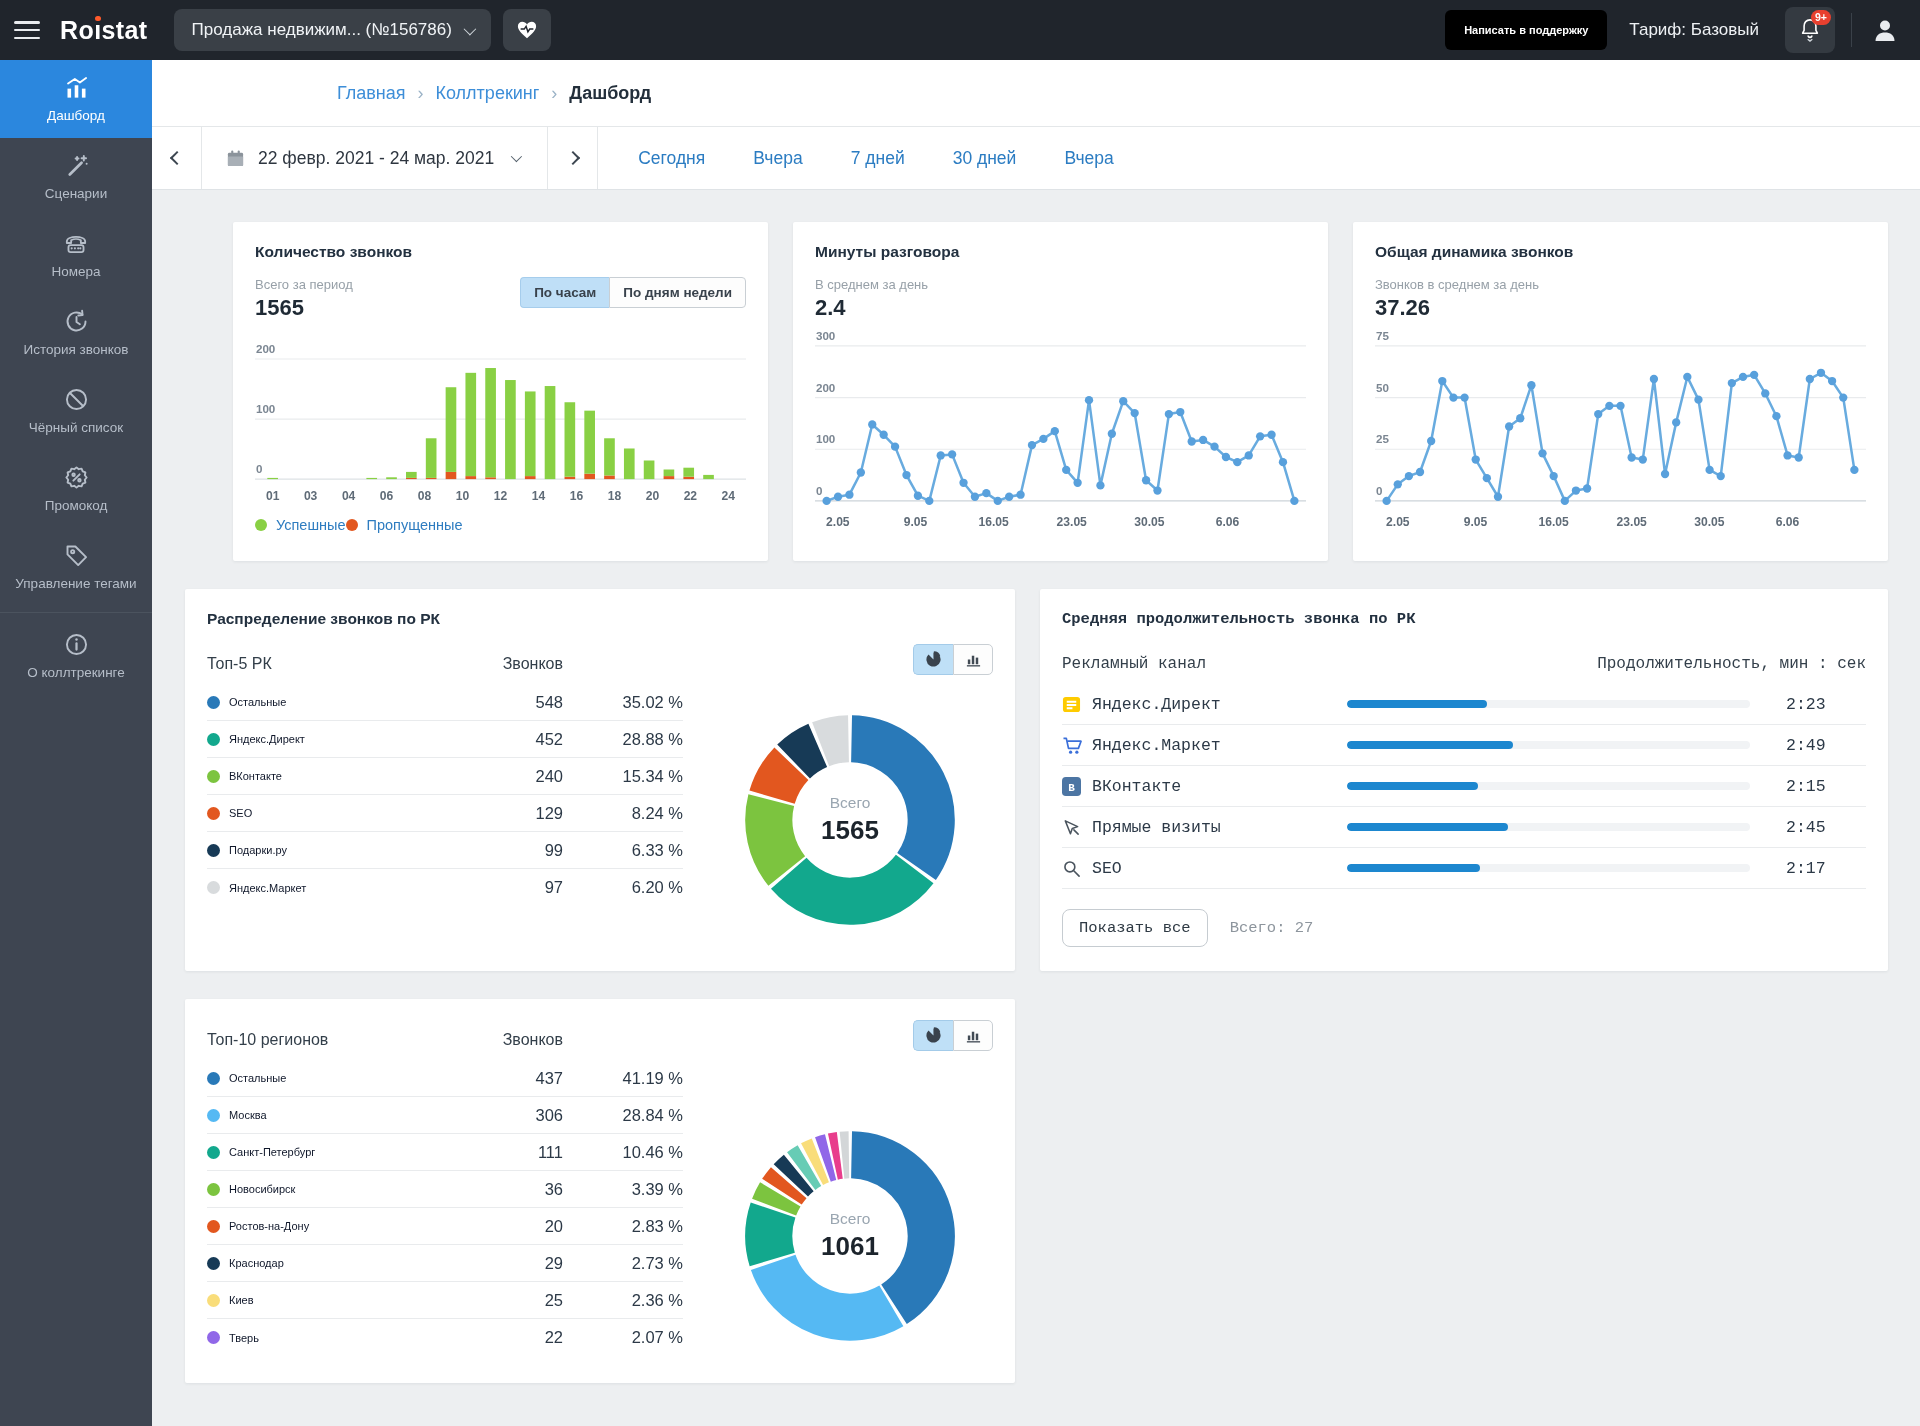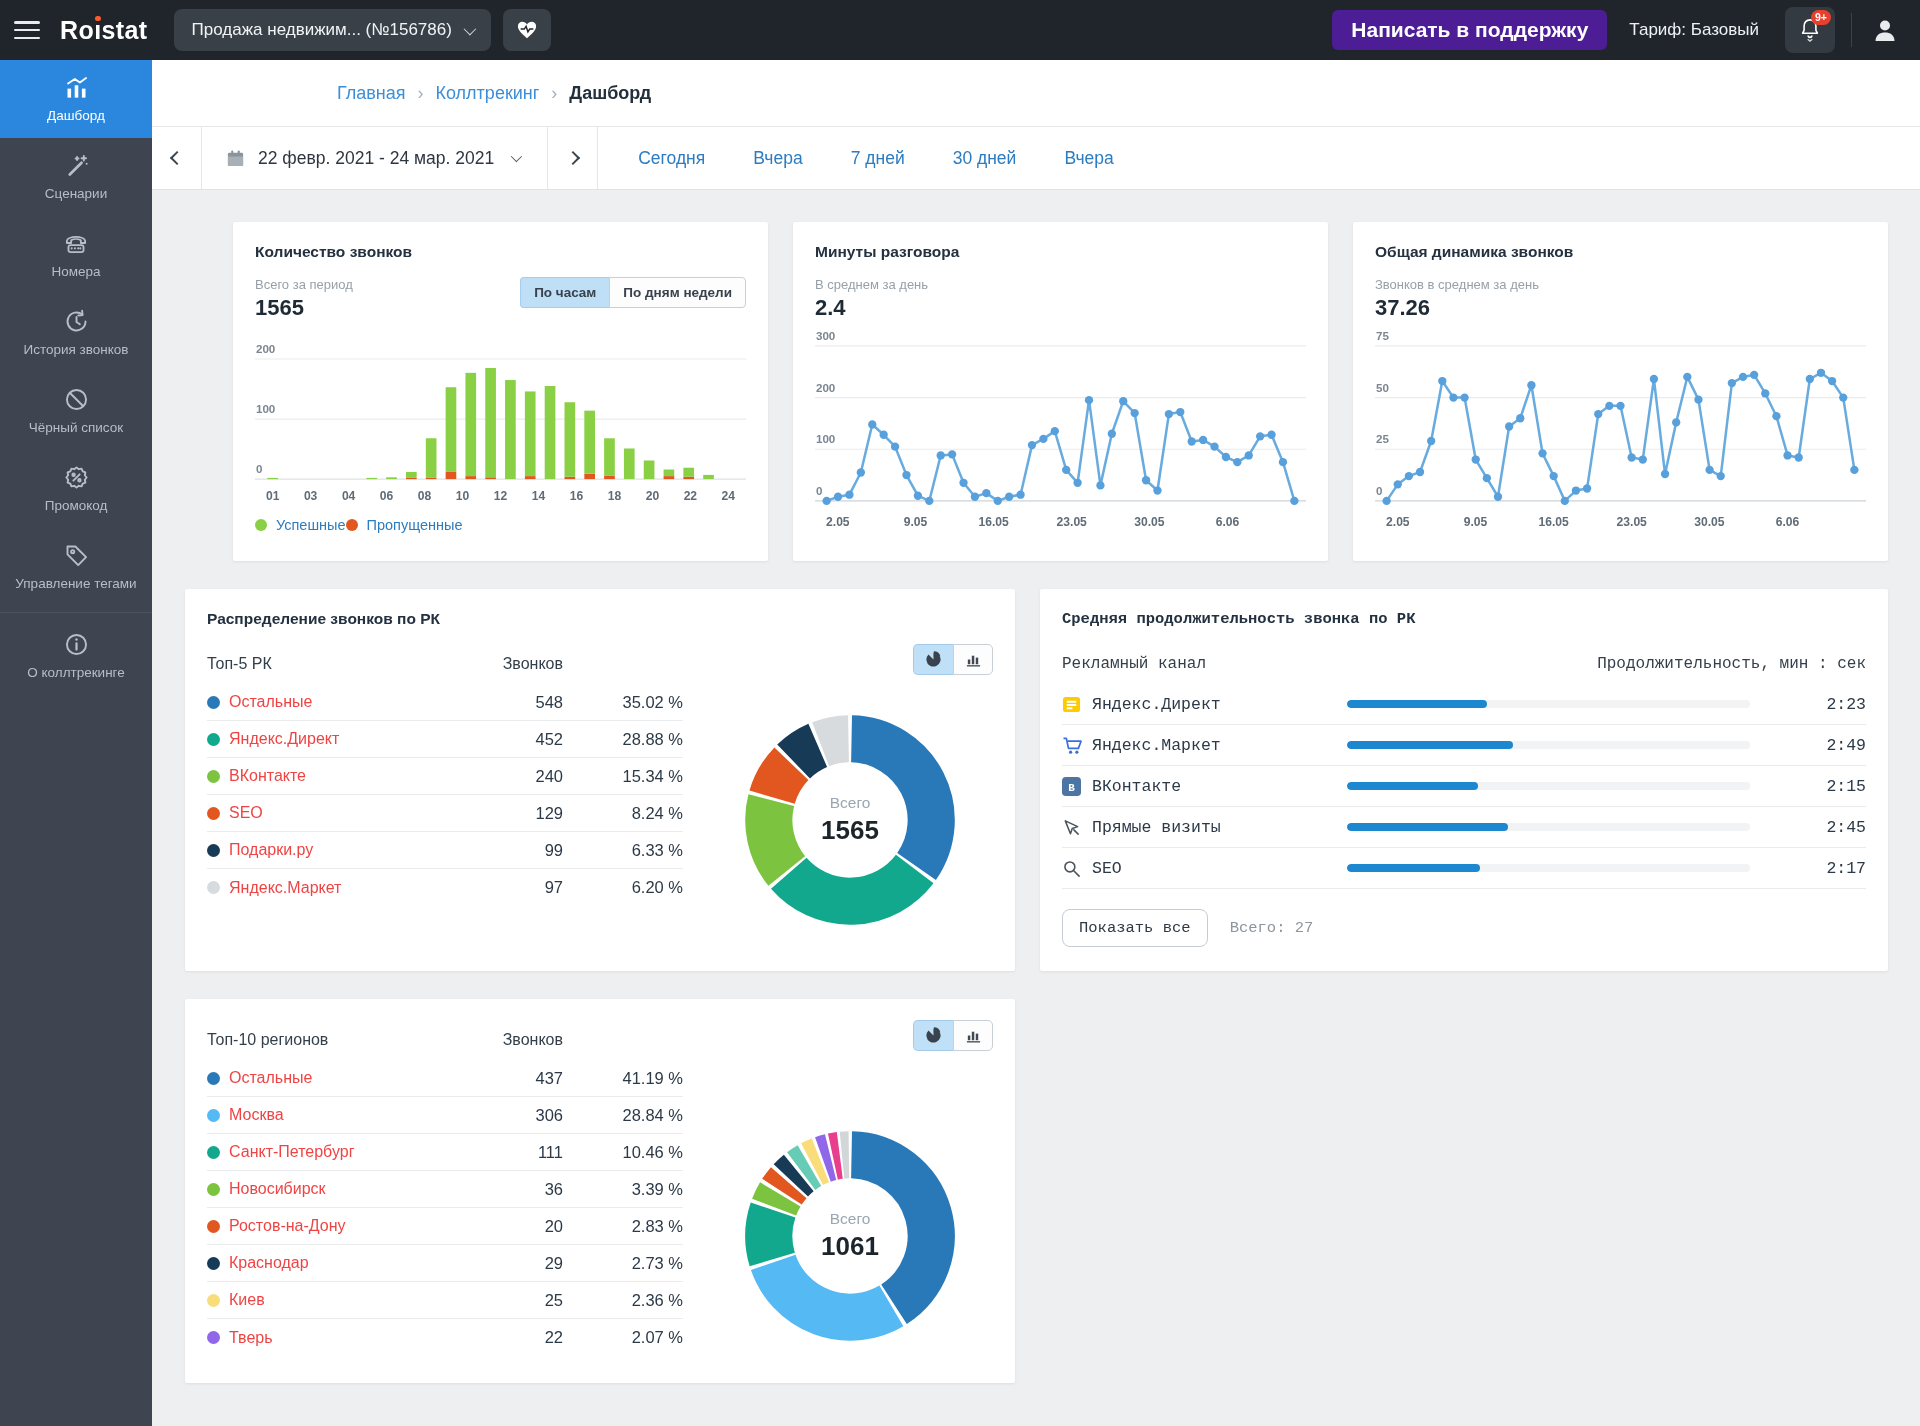--- a/index.html
+++ b/index.html
@@ -10,21 +10,21 @@
   .topbar { position:relative; z-index:5; height:60px; background:#20252c; display:flex; align-items:center; padding:0 18px 0 14px; }
   .hamburger { width:30px; height:22px; display:flex; flex-direction:column; justify-content:space-between; cursor:pointer; padding:2px 0; }
   .hamburger span { display:block; height:2.5px; width:26px; background:#e9ecef; border-radius:2px; }
   .logo-text { color:#fff; font-size:25px; font-weight:600; letter-spacing:.4px; margin-left:16px; }
   .logo-i { position:relative; }
   .logo-dot { position:absolute; top:0px; left:1px; width:5.5px; height:5.5px; border-radius:50%; background:#ff5a2b; }
   .proj-select { margin-left:26px; background:#3a4047; border-radius:8px; height:42px; display:flex; align-items:center; padding:0 18px; color:#f1f4f7; font-size:17px; cursor:pointer; gap:12px; }
   .chev-down { width:9px; height:9px; border-right:1.8px solid #cfd5da; border-bottom:1.8px solid #cfd5da; transform:rotate(45deg) translateY(-2px); }
   .icon-btn { margin-left:12px; width:48px; height:42px; background:#3a4047; border-radius:8px; display:flex; align-items:center; justify-content:center; cursor:pointer; position:relative; }
   .tb-spacer { flex:1; }
-  .support-btn { background:#4c1d95; color:#fff; border:none; height:40px; border-radius:6px; padding:0 19px; font-size:21px; font-weight:bold; cursor:pointer; font-family:inherit; }
+  .support-btn { background:#000000; color:#fff; border:none; height:40px; border-radius:6px; padding:0 19px; font-size:11px; font-weight:bold; cursor:pointer; font-family:inherit; }
   .tariff { color:#eef1f4; font-size:17px; margin-left:22px; margin-right:26px; }
   .bell-wrap { width:50px; height:46px; background:#343a41; border-radius:8px; display:flex; align-items:center; justify-content:center; cursor:pointer; position:relative; }
   .badge { position:absolute; top:3px; right:4px; background:#e8402f; color:#fff; font-size:10.5px; font-weight:bold; border-radius:9px; padding:2px 4px; line-height:1; }
   .tb-divider { width:1px; height:34px; background:#3a4149; margin:0 16px; }
   .avatar { width:34px; height:34px; display:flex; align-items:center; justify-content:center; cursor:pointer; }
 
   
   .sidebar { position:absolute; left:0; top:60px; bottom:0; width:152px; background:#3e4551; display:flex; flex-direction:column; z-index:4; }
   .sb-item { color:#b6bec9; text-align:center; padding:13px 4px 14px; cursor:pointer; }
   .sb-item .sb-ico { height:28px; display:flex; align-items:center; justify-content:center; margin-bottom:7px; }
@@ -75,21 +75,21 @@
 
   
   .split { display:flex; gap:10px; }
   .split-left { flex:1; display:flex; flex-direction:column; }
   .split-right { width:300px; display:flex; flex-direction:column; align-items:flex-end; }
   .thead { display:grid; grid-template-columns:22px 1fr 80px 120px; align-items:center; height:40px; font-size:16px; color:#333f4a; }
   .thead .h2 { grid-column:3; text-align:right; }
   .trow { display:grid; grid-template-columns:22px 1fr 80px 120px; align-items:center; height:37px; border-bottom:1px solid #e9ebed; }
   .trow:last-child { border-bottom:none; }
   .tdot { width:13px; height:13px; border-radius:50%; }
-  .tname { font-size:16px; color:#ef4444; }
+  .tname { font-size:11px; color:#0f172a; }
   .tval { font-size:16.5px; color:#2c3947; text-align:right; }
   .tpct { font-size:16.5px; color:#2c3947; text-align:right; }
 
   .chart-toggle { display:flex; margin-bottom:14px; }
   .ct-btn { width:40px; height:31px; background:#fdfdfd; border:1px solid #c9cfd4; display:flex; align-items:center; justify-content:center; cursor:pointer; }
   .ct-btn:first-child { border-radius:5px 0 0 5px; border-right:none; }
   .ct-btn:last-child { border-radius:0 5px 5px 0; }
   .ct-btn.active { background:#bfe0f7; border-color:#a3cbe9; }
 
   .donut-wrap { position:relative; width:262px; height:262px; margin-right:12px; }
@@ -98,21 +98,21 @@
   .dc-value { font-size:26px; font-weight:bold; color:#1c242c; }
 
   
   .dur-head { display:flex; justify-content:space-between; align-items:center; height:40px; font-size:16px; color:#333f4a; }
   .drow { display:grid; grid-template-columns:30px 255px 1fr 80px; align-items:center; height:41px; border-bottom:1px solid #e9ebed; }
   .drow:last-child { border-bottom:1px solid #e9ebed; }
   .dicon { display:flex; align-items:center; }
   .dname { font-size:16.5px; color:#2c3947; }
   .dtrack { height:8px; background:#f1f3f5; border-radius:4px; overflow:hidden; margin-right:36px; }
   .dfill { height:8px; background:#1d87cf; border-radius:4px; }
-  .dtime { font-size:16.5px; color:#2c3947; text-align:right; }
+  .dtime { font-size:16.5px; color:#2c3947; text-align:left; }
 
   .card-footer { display:flex; align-items:center; gap:22px; margin-top:auto; padding-top:20px; padding-bottom:8px; }
   .show-all { background:#fff; border:1px solid #c6ccd1; border-radius:8px; padding:9px 16px; font-size:15.5px; color:#2f3a44; cursor:pointer; font-family:inherit; }
   .total-note { font-size:15.5px; color:#8d959d; }
 
   svg.chart text { font-family:"Liberation Sans","DejaVu Sans",sans-serif; }
 </style>
 </head>
 <body>
 

